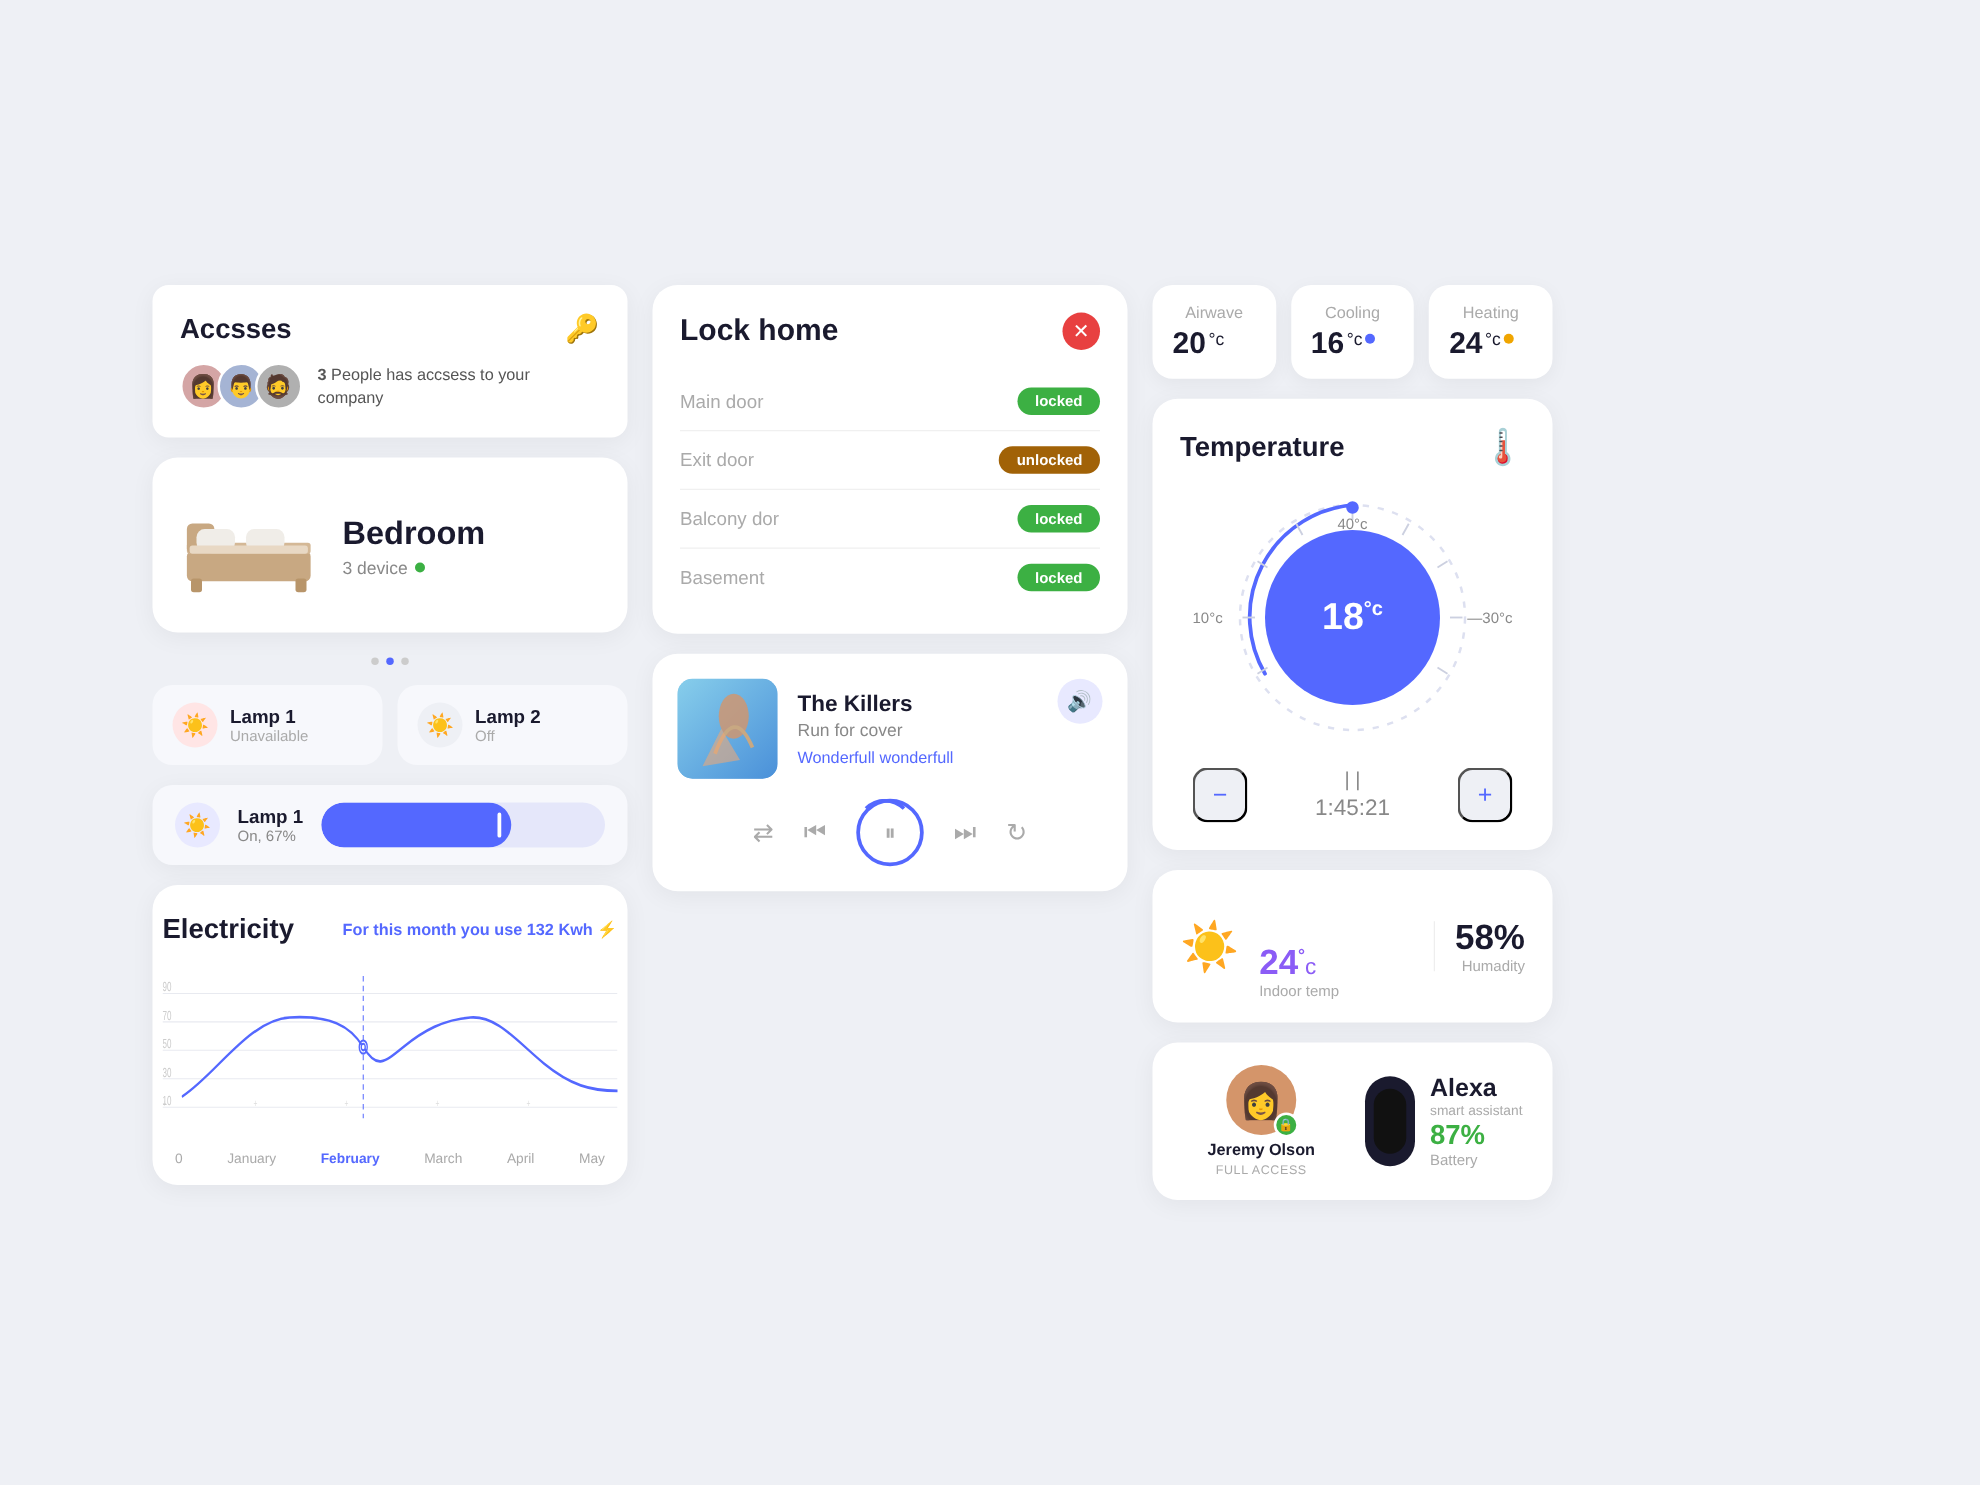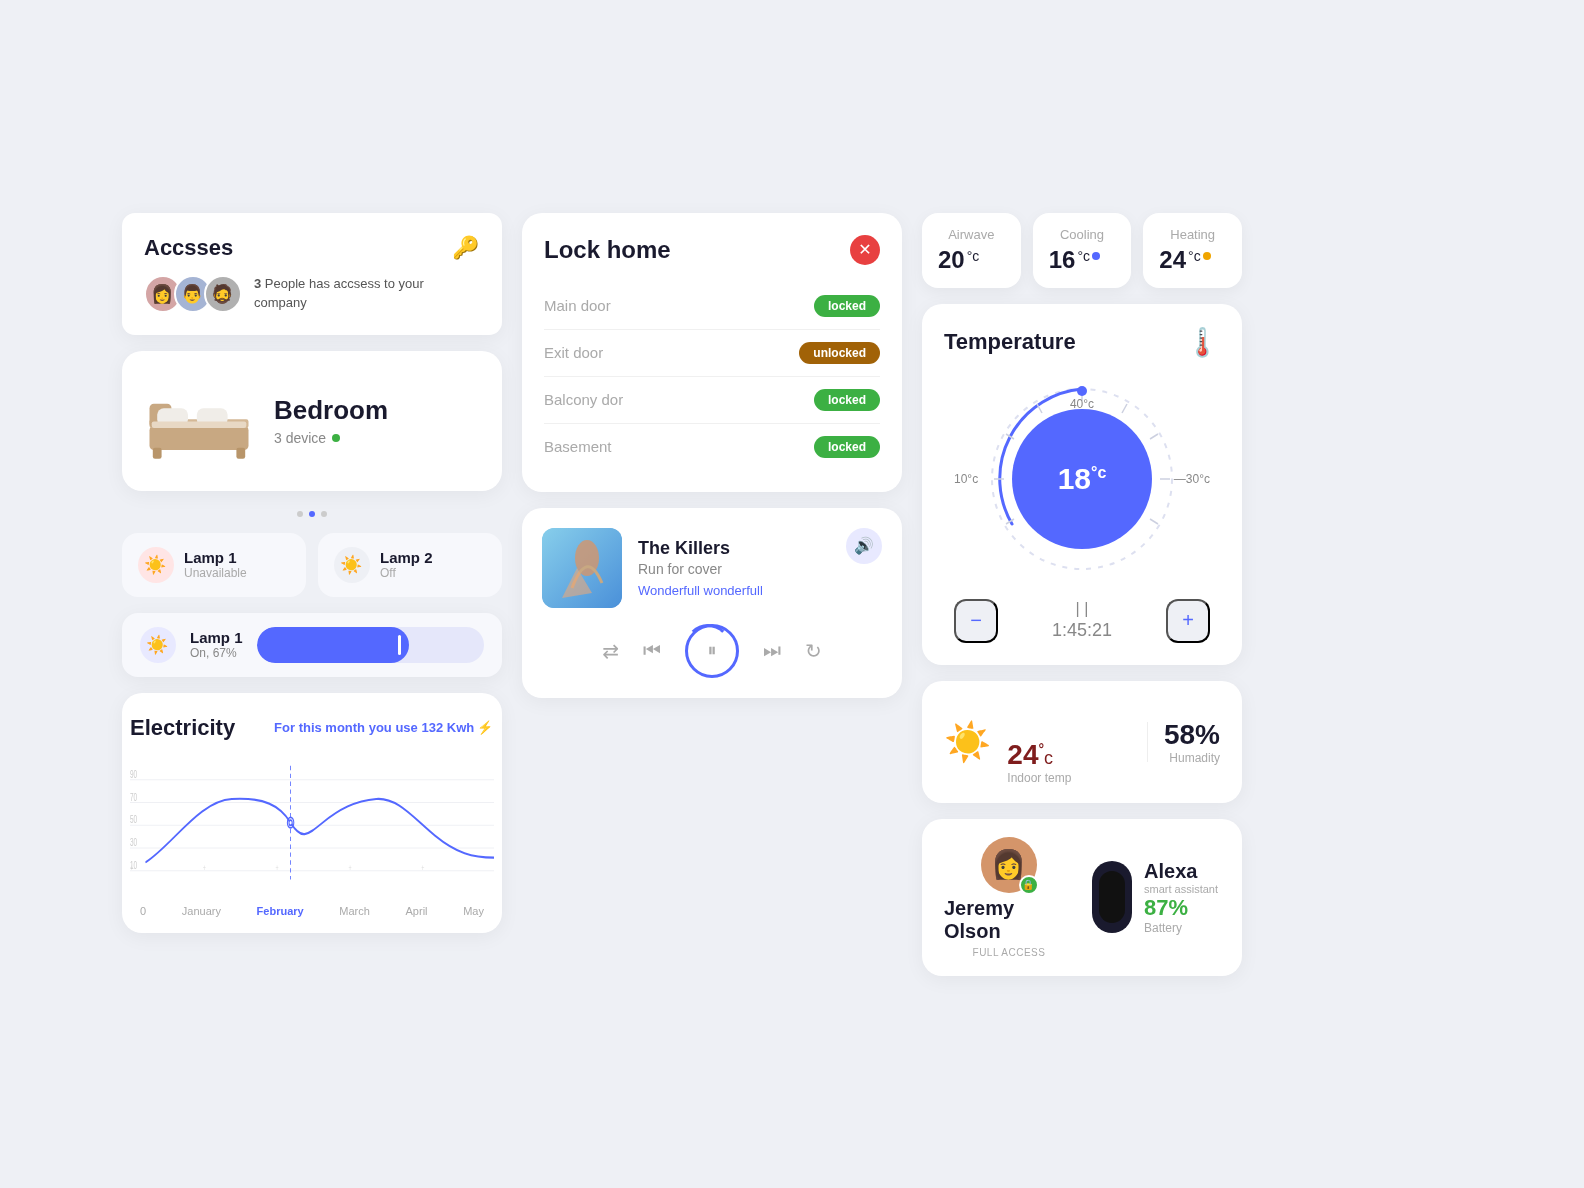--- a/index.html
+++ b/index.html
@@ -200,42 +200,42 @@
       width: 44px; height: 44px; background: #eef0f5; border-radius: 12px;
       display: flex; align-items: center; justify-content: center;
       font-size: 20px; color: #5468ff; cursor: pointer; font-weight: 300;
     }
     .temp-time { font-size: 18px; color: #888; font-weight: 400; }
 
     
     .indoor-card { display: flex; align-items: center; gap: 16px; padding: 18px 22px; }
     .sun-icon { font-size: 38px; }
     .indoor-info { flex: 1; }
-    .indoor-temp { font-size: 28px; font-weight: 700; color: #7f1d1d; margin-top: 40px; }
+    .indoor-temp { font-size: 28px; font-weight: 700; color: #8b5cf6; margin-top: 40px; }
     .indoor-label { font-size: 12px; color: #aaa; }
     .divider-v { width: 1px; height: 40px; background: #eee; }
     .humidity-info { text-align: right; }
     .humidity-val { font-size: 28px; font-weight: 700; color: #1a1a2e; }
     .humidity-label { font-size: 12px; color: #aaa; }
 
     
     .alexa-card { display: flex; align-items: center; gap: 16px; padding: 18px 22px; }
     .user-section { display: flex; flex-direction: column; align-items: center; gap: 4px; flex: 1; }
     .user-avatar-wrap { position: relative; }
     .user-avatar {
       width: 56px; height: 56px; border-radius: 50%; background: #d4956a;
       overflow: hidden; display: flex; align-items: center; justify-content: center; font-size: 28px;
     }
     .lock-badge {
       position: absolute; bottom: -2px; right: -2px;
       width: 20px; height: 20px; background: #3cb043; border-radius: 50%;
       display: flex; align-items: center; justify-content: center;
       font-size: 10px; color: #fff; border: 2px solid #fff;
     }
-    .user-name { font-size: 20px; font-weight: 700; color: #1a1a2e; }
+    .user-name { font-size: 13px; font-weight: 700; color: #1a1a2e; }
     .user-role { font-size: 10px; color: #aaa; letter-spacing: 0.5px; text-transform: uppercase; }
     .alexa-section { display: flex; align-items: center; gap: 12px; flex: 1; justify-content: center; }
     .alexa-info { }
     .alexa-name { font-size: 20px; font-weight: 700; color: #1a1a2e; }
     .alexa-type { font-size: 11px; color: #aaa; }
     .alexa-battery { font-size: 22px; font-weight: 700; color: #3cb043; }
     .alexa-battery-label { font-size: 12px; color: #aaa; }
 
     
     .thermostat-svg-wrap {

